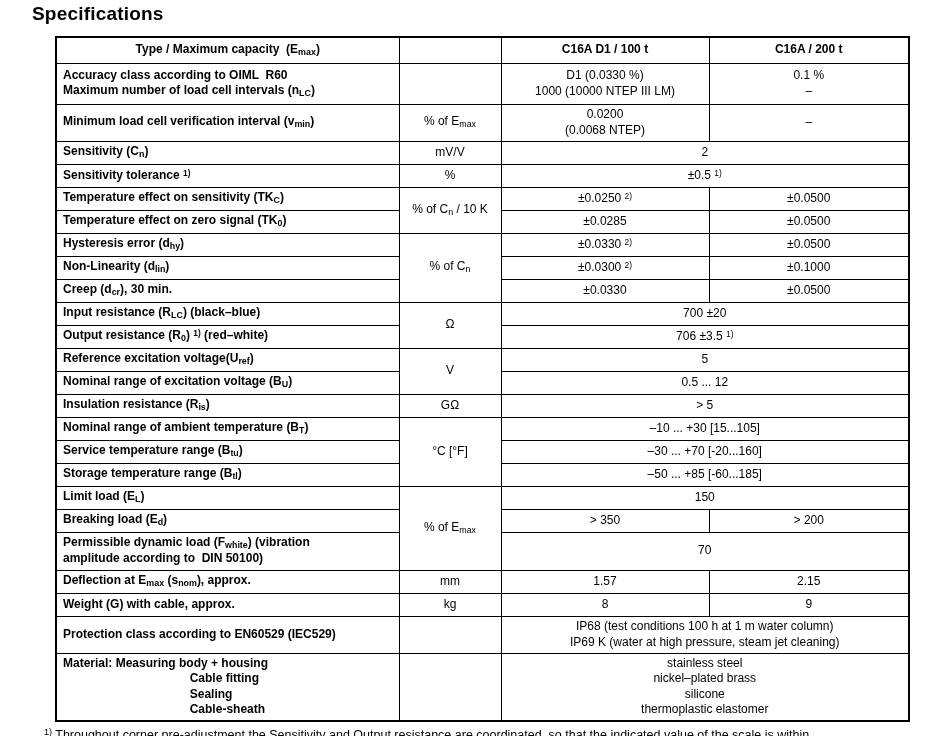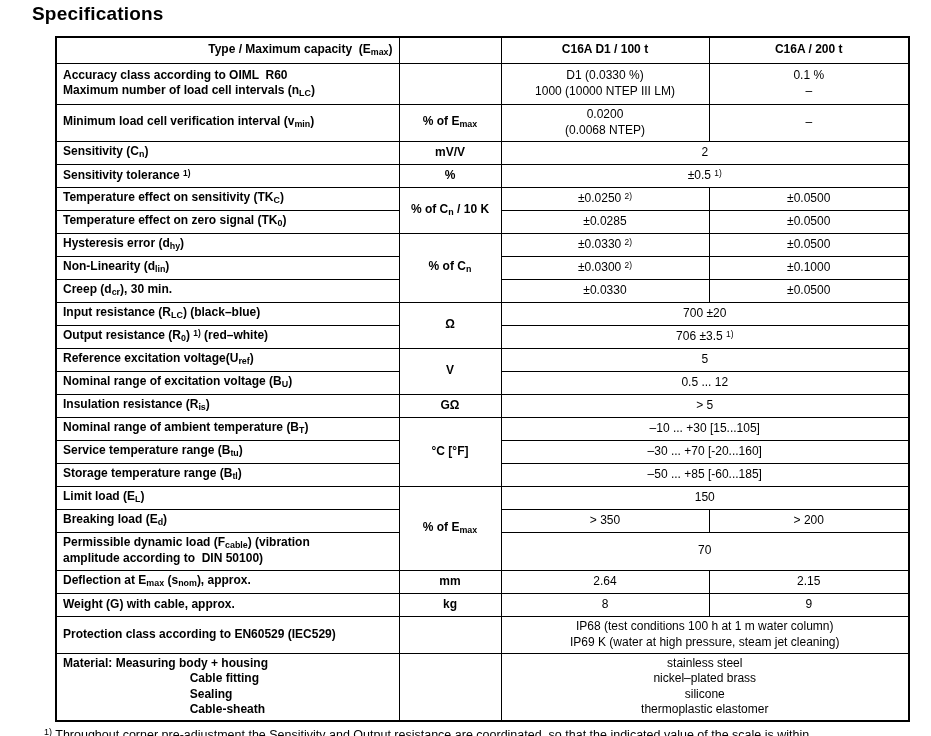--- a/index.html
+++ b/index.html
@@ -27,23 +27,23 @@
   table.spec td, table.spec th {
     border: 1px solid #000000;
     font-size: 12px;
     line-height: 1.3;
     padding: 2px 6px;
     vertical-align: middle;
     white-space: pre-wrap;
     color: #000000;
   }
   td.lbl, th.lbl  { font-weight: bold; text-align: left; padding-left: 9px; }
-  th.lblh { font-weight: bold; text-align: right; padding-left: 9px; font-size: 15.5px; }
+  th.lblh { font-weight: bold; text-align: center; padding-left: 9px; font-size: 15.5px; }
   th.hdr  { font-weight: bold; text-align: center; font-size: 14.5px; }
-  td.unit { text-align: center; font-weight: bold; }
+  td.unit { text-align: center; font-weight: normal; }
   td.val  { text-align: center; font-weight: normal; }
   tr          { height: 23px; }
   tr.rh-hdr   { height: 26px; }
   tr.rh-2line { height: 41px; margin-top: 17px; }
   tr.rh-2lineb{ height: 37px; padding-left: 46px; }
   tr.rh-perm  { height: 38px; }
   tr.rh-prot  { height: 37px; }
   tr.rh-mat   { height: 66px; }
   sub { font-size: 0.74em; vertical-align: -0.18em; font-weight: inherit; }
   sup { font-size: 0.7em;  vertical-align: 0.38em;  font-weight: inherit; }
@@ -163,27 +163,27 @@
           <td class="lbl">Limit load (E<sub>L</sub>)</td>
           <td rowspan="3" class="unit">% of E<sub>max</sub></td>
           <td colspan="2" class="val">150</td>
         </tr>
         <tr>
           <td class="lbl">Breaking load (E<sub>d</sub>)</td>
           <td class="val">&gt; 350</td>
           <td class="val">&gt; 200</td>
         </tr>
         <tr class="rh-perm">
-          <td class="lbl">Permissible dynamic load (F<sub>cable</sub>) (vibration<br>amplitude according to  DIN 50100)</td>
+          <td class="lbl">Permissible dynamic load (F<sub>white</sub>) (vibration<br>amplitude according to  DIN 50100)</td>
           <td colspan="2" class="val">70</td>
         </tr>
         <tr>
           <td class="lbl">Deflection at E<sub>max</sub> (s<sub>nom</sub>), approx.</td>
           <td class="unit">mm</td>
-          <td class="val">2.64</td>
+          <td class="val">1.57</td>
           <td class="val">2.15</td>
         </tr>
         <tr>
           <td class="lbl">Weight (G) with cable, approx.</td>
           <td class="unit">kg</td>
           <td class="val">8</td>
           <td class="val">9</td>
         </tr>
         <tr class="rh-prot">
           <td class="lbl">Protection class according to EN60529 (IEC529)</td>

